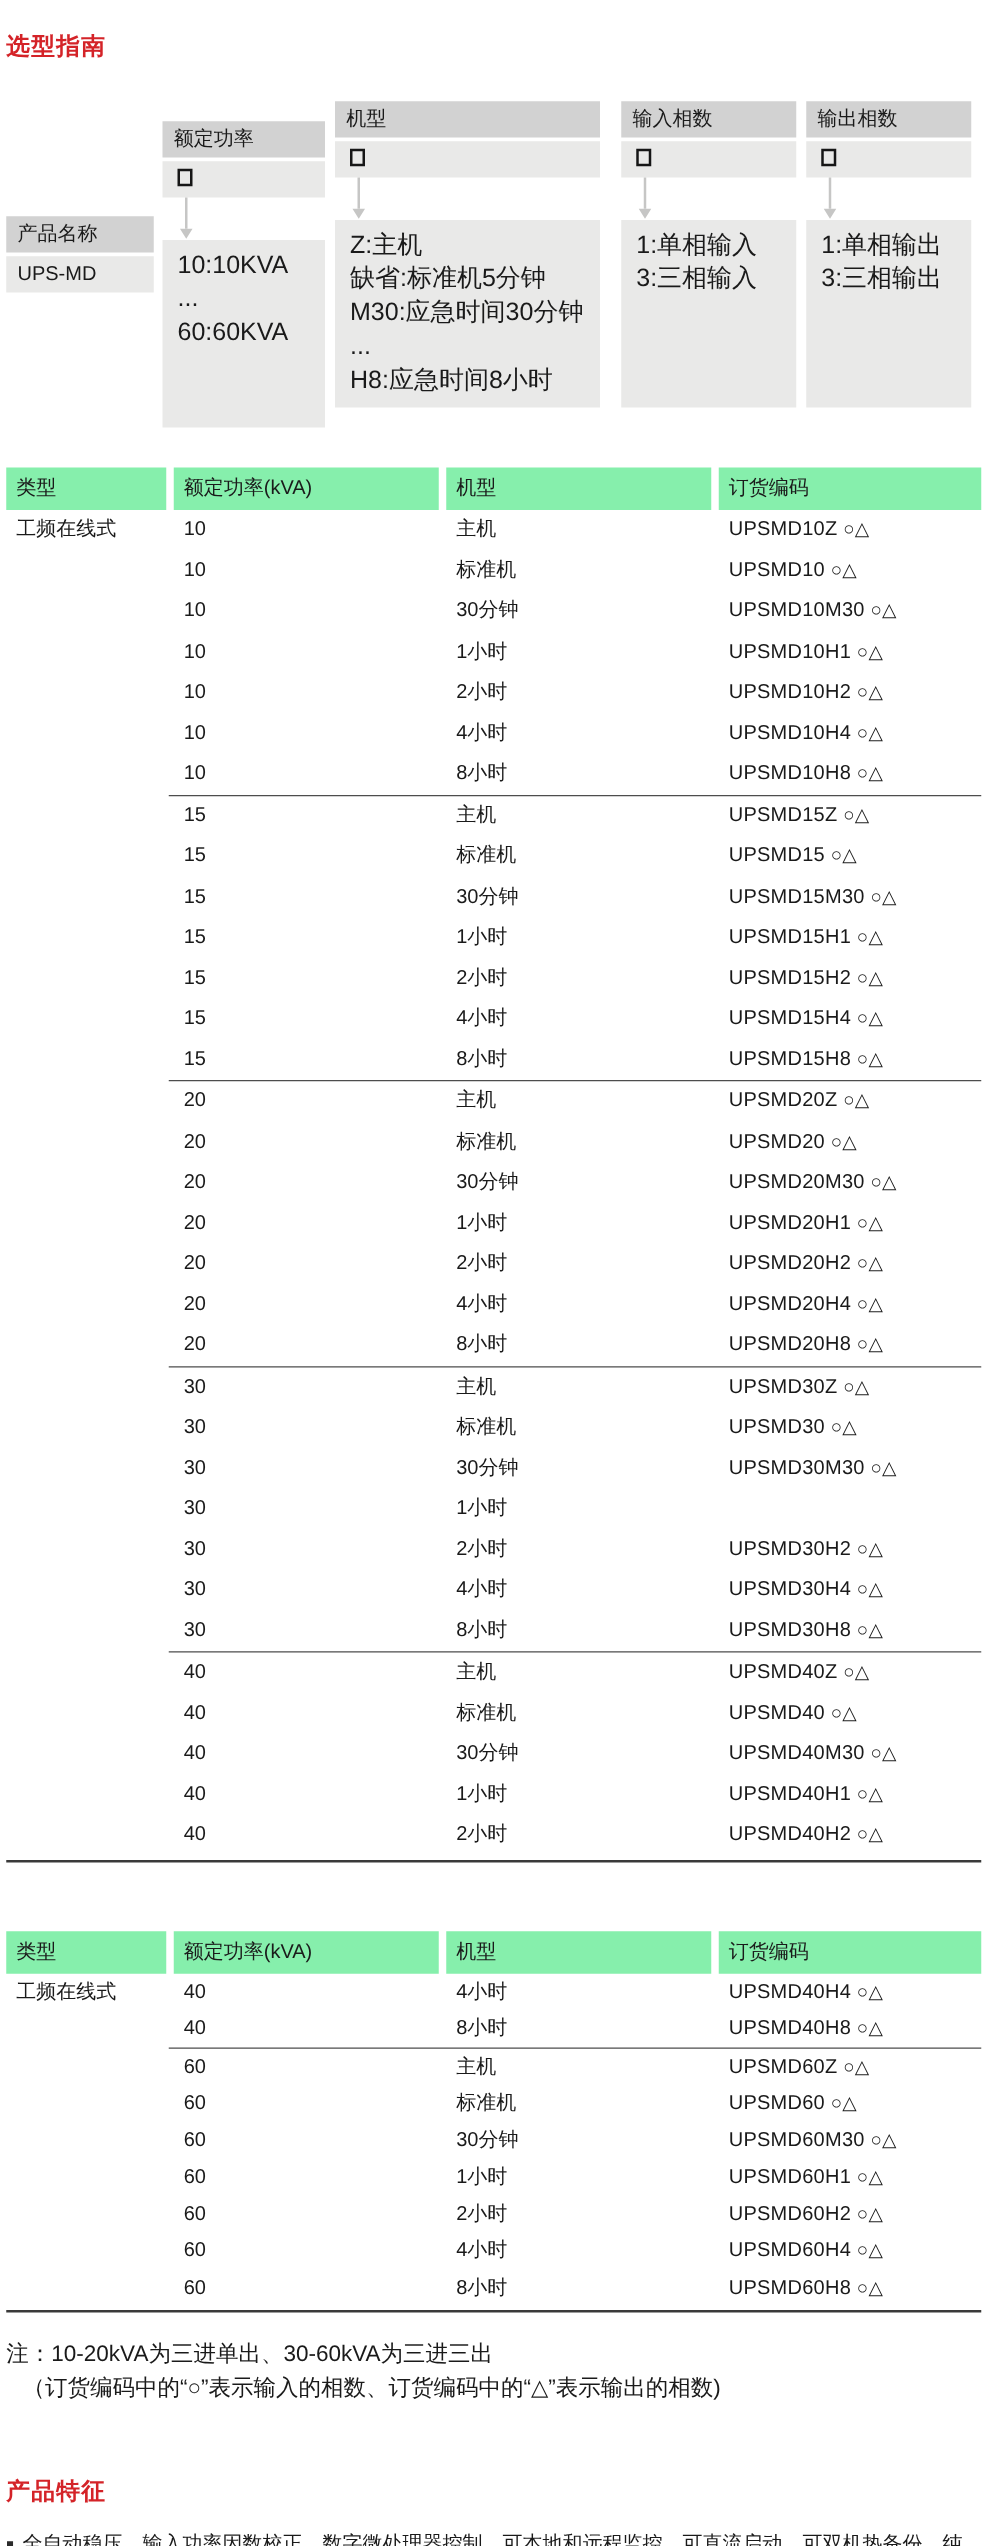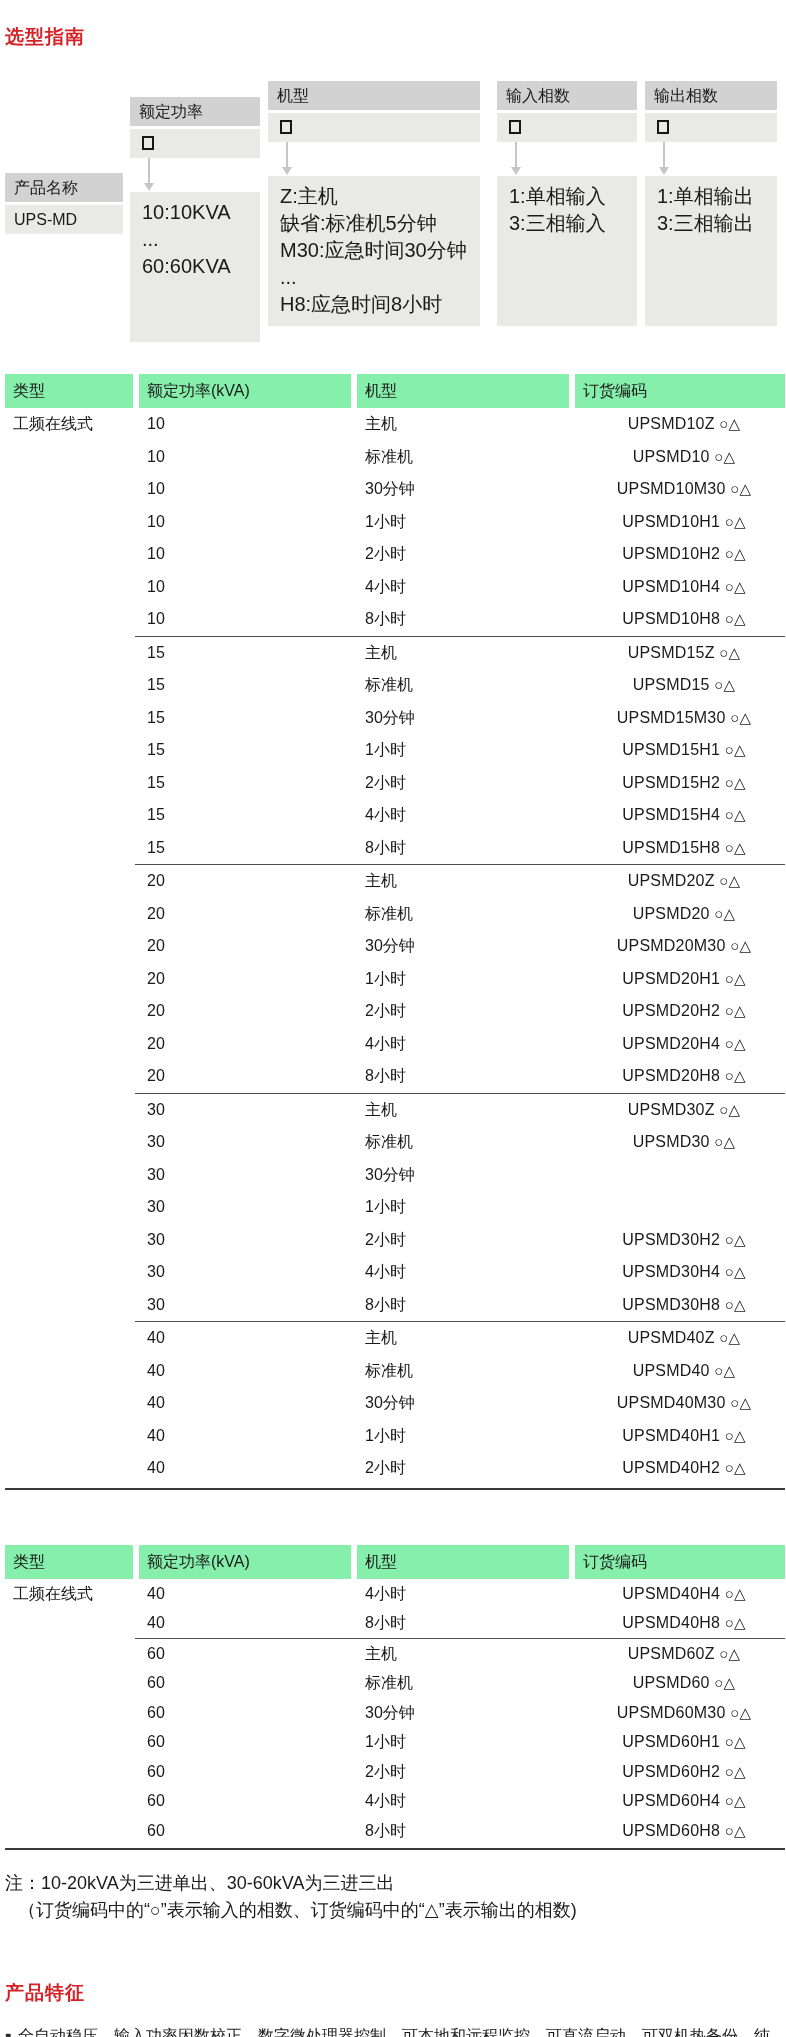--- a/index.html
+++ b/index.html
@@ -55,21 +55,21 @@
   .t-head, .t-row {
     display: grid; grid-template-columns: 128px 212px 212px auto; column-gap: 6px;
   }
   .t-hcell {
     background: #86efac; height: 34px; line-height: 34px;
     font-size: 16px; padding-left: 8px; white-space: nowrap;
   }
   .t-row { height: 32.5px; line-height: 32.5px; font-size: 16px; }
   .otable2 .t-row { height: 29.5px; line-height: 29.5px; }
   .t-row > div { padding-left: 8px; white-space: nowrap; }
-  .t-row .code { letter-spacing: 0.2px; text-align: center; }
+  .t-row .code { letter-spacing: 0.2px; }
   .t-row .code .sym { font-size: 15px; }
   .group-sep { border-top: 1px solid #4d4d4d; margin-left: 130px; height: 0; }
 
   
   .notes { margin-top: 20px; font-size: 18px; line-height: 27px; }
   .notes .n2 { padding-left: 13px; }
 
   
   .features-title { margin-top: 56px; }
   .feature-item { margin-top: 15px; font-size: 16px; line-height: 30px; width: 774px; }
@@ -288,20 +288,21 @@
         <div class="t-row">
           <div class="type"></div>
           <div class="power">30</div>
           <div class="model">标准机</div>
           <div class="code">UPSMD30 <span class="sym">○△</span></div>
         </div>
         <div class="t-row">
           <div class="type"></div>
           <div class="power">30</div>
           <div class="model">30分钟</div>
+          <div class="code">UPSMD30M30 <span class="sym">○△</span></div>
         </div>
         <div class="t-row">
           <div class="type"></div>
           <div class="power">30</div>
           <div class="model">1小时</div>
         </div>
         <div class="t-row">
           <div class="type"></div>
           <div class="power">30</div>
           <div class="model">2小时</div>

